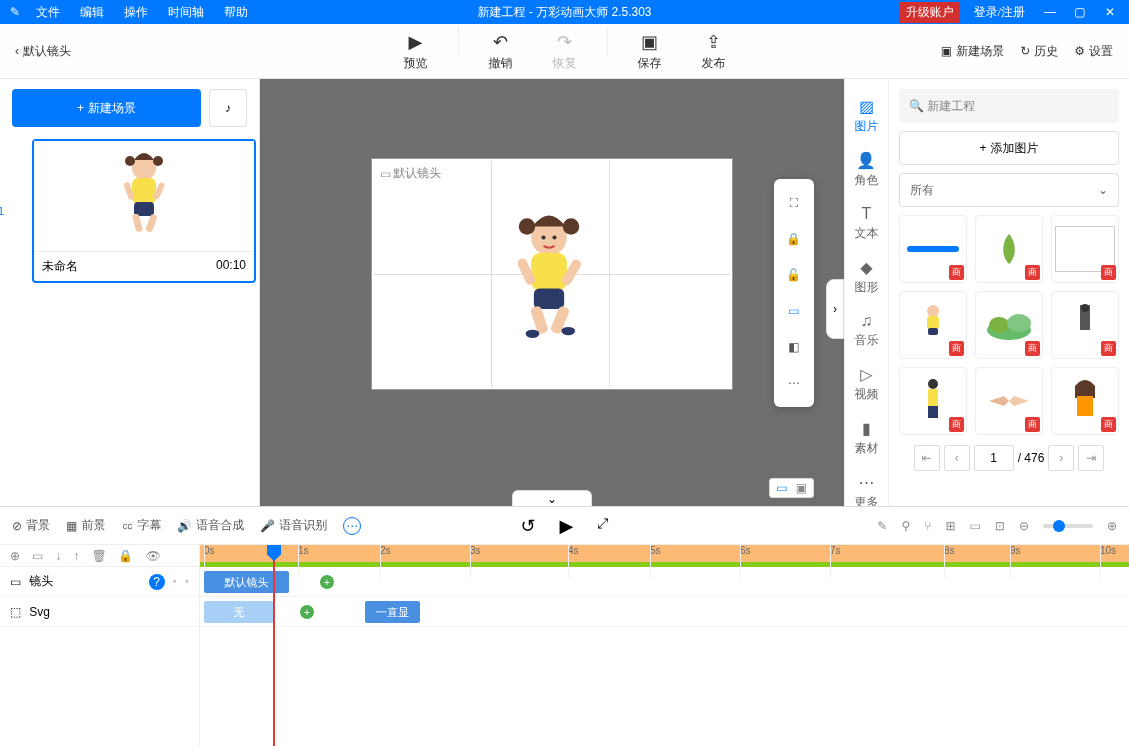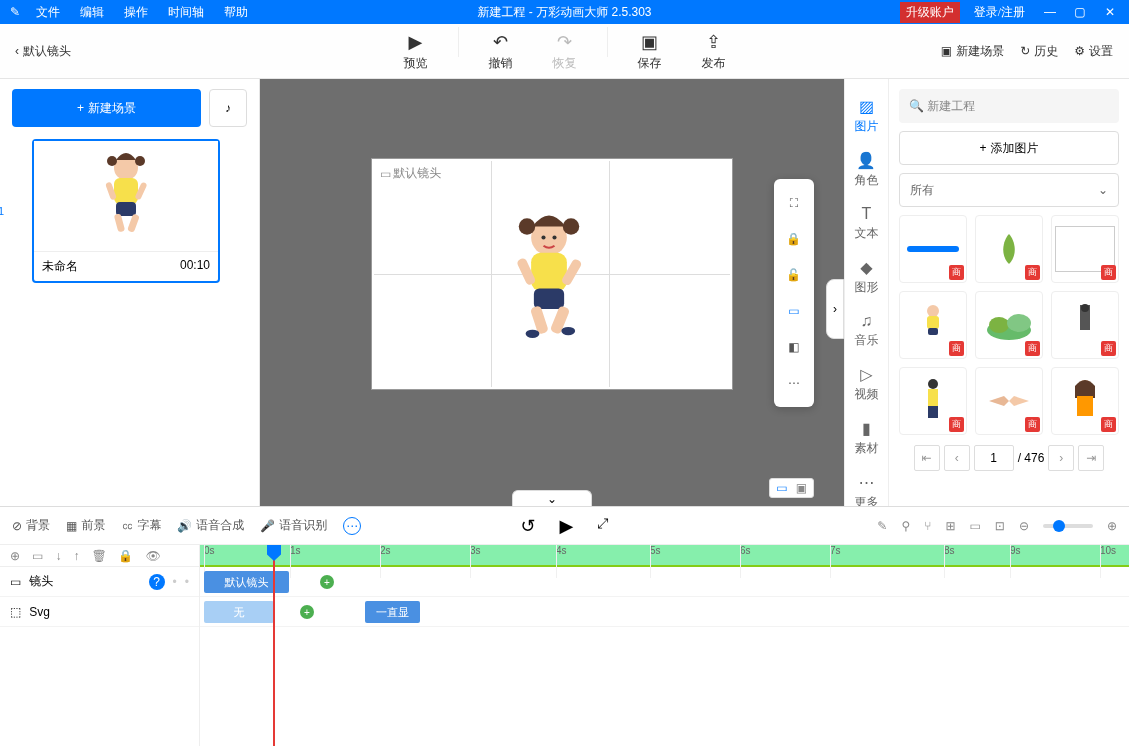--- a/index.html
+++ b/index.html
@@ -17,21 +17,21 @@
 .tool-btn.disabled{color:#bbb;}
 .tool-btn .icon{font-size:18px;}
 .tool-right{margin-left:auto;display:flex;gap:16px;padding-right:16px;}
 .tool-right-btn{display:flex;align-items:center;gap:4px;color:#333;}
 .main{flex:1;display:flex;overflow:hidden;}
 .left-panel{width:260px;border-right:1px solid #e5e5e5;padding:10px 12px;}
 .btn-row{display:flex;gap:8px;margin-bottom:12px;}
 .btn-primary{flex:1;background:#0078ff;color:#fff;border-radius:4px;height:38px;display:flex;align-items:center;justify-content:center;gap:4px;}
 .btn-icon-box{width:38px;height:38px;border:1px solid #ddd;border-radius:4px;display:flex;align-items:center;justify-content:center;}
 .scene-num{position:absolute;left:-20px;top:50%;transform:translateY(-50%);color:#0078ff;font-size:11px;}
-.scene-card{border:2px solid #0078ff;border-radius:4px;width:188px;margin-left:20px;position:relative;}
+.scene-card{border:2px solid #0078ff;border-radius:4px;width:224px;margin-left:20px;position:relative;}
 .scene-thumb{height:110px;background:#fff;display:flex;align-items:center;justify-content:center;}
 .scene-footer{display:flex;justify-content:space-between;padding:6px 8px;border-top:1px solid #eee;font-size:11px;}
 .canvas-area{flex:1;background:#6e6e6e;position:relative;display:flex;align-items:flex-start;justify-content:center;padding-top:80px;}
 .canvas-stage{width:360px;height:230px;background:#fff;border:2px dashed #fff;box-shadow:0 0 0 1px #999;position:relative;}
 .grid-line{position:absolute;background:#ddd;}
 .camera-label{position:absolute;top:4px;left:6px;color:#888;font-size:11px;display:flex;align-items:center;gap:2px;}
 .canvas-tools{position:absolute;right:30px;top:100px;background:#fff;border-radius:6px;box-shadow:0 2px 8px rgba(0,0,0,.2);width:40px;padding:6px 0;}
 .canvas-tool-item{height:36px;display:flex;align-items:center;justify-content:center;color:#555;}
 .canvas-tool-item.active{color:#0078ff;}
 .expand-handle{position:absolute;right:0;top:200px;width:18px;height:60px;background:#fff;border:1px solid #ddd;border-radius:8px 0 0 8px;display:flex;align-items:center;justify-content:center;}
@@ -54,21 +54,21 @@
 .timeline{height:240px;border-top:1px solid #ddd;display:flex;flex-direction:column;background:#fff;}
 .tl-toolbar{height:38px;border-bottom:1px solid #eee;display:flex;align-items:center;padding:0 12px;gap:16px;}
 .tl-tool{display:flex;align-items:center;gap:4px;color:#555;}
 .tl-center{position:absolute;left:50%;transform:translateX(-50%);display:flex;gap:24px;}
 .tl-right{margin-left:auto;display:flex;gap:14px;color:#888;align-items:center;}
 .tl-body{flex:1;display:flex;}
 .tl-left{width:200px;border-right:1px solid #eee;}
 .tl-left-header{height:22px;display:flex;align-items:center;gap:12px;padding:0 10px;color:#888;border-bottom:1px solid #eee;}
 .tl-track-label{height:30px;display:flex;align-items:center;padding:0 10px;gap:8px;border-bottom:1px solid #f3f3f3;}
 .tl-right-area{flex:1;position:relative;overflow:hidden;}
-.tl-ruler{height:22px;border-bottom:2px solid #84cc16;position:relative;background:#86efac;text-decoration:underline;}
+.tl-ruler{height:22px;border-bottom:5px solid #84cc16;position:relative;background:#fdba74;text-decoration:underline;}
 .tl-tick{position:absolute;top:0;font-size:10px;color:#666;}
 .tl-tick::before{content:"";position:absolute;left:0;bottom:-22px;width:1px;height:200px;background:#f0f0f0;}
 .tl-track{height:30px;border-bottom:1px solid #f3f3f3;position:relative;}
 .tl-clip{position:absolute;top:4px;height:22px;background:#4a90e2;color:#fff;font-size:11px;display:flex;align-items:center;justify-content:center;border-radius:2px;}
 .tl-clip.light{background:#a8cff5;color:#fff;}
 .playhead{position:absolute;top:0;bottom:0;width:2px;background:#e53935;left:73px;z-index:5;}
 .playhead::before{content:"";position:absolute;top:0;left:-6px;width:14px;height:16px;background:#0078ff;clip-path:polygon(0 0,100% 0,100% 60%,50% 100%,0 60%);}
 .add-key{position:absolute;top:8px;width:14px;height:14px;background:#4caf50;color:#fff;border-radius:50%;font-size:10px;display:flex;align-items:center;justify-content:center;}
 svg.girl{width:80px;height:100px;}
 .slider-track{width:50px;height:4px;background:#ddd;border-radius:2px;position:relative;}
@@ -402,24 +402,24 @@
         <span style="color:#ccc;">•</span>
       </div>
       <div class="tl-track-label">
         <span>⬚</span>
         <span>Svg</span>
       </div>
     </div>
     <div class="tl-right-area">
       <div class="tl-ruler">
         <span class="tl-tick" style="left:4px;">0s</span>
-        <span class="tl-tick" style="left:90px;">1s</span>
+        <span class="tl-tick" style="left:98px;">1s</span>
         <span class="tl-tick" style="left:180px;">2s</span>
         <span class="tl-tick" style="left:270px;">3s</span>
-        <span class="tl-tick" style="left:356px;">4s</span>
+        <span class="tl-tick" style="left:368px;">4s</span>
         <span class="tl-tick" style="left:450px;">5s</span>
         <span class="tl-tick" style="left:540px;">6s</span>
         <span class="tl-tick" style="left:630px;">7s</span>
         <span class="tl-tick" style="left:744px;">8s</span>
         <span class="tl-tick" style="left:810px;">9s</span>
         <span class="tl-tick" style="left:900px;">10s</span>
       </div>
       <div class="playhead"></div>
       <div class="tl-track">
         <div class="tl-clip" style="left:4px;width:85px;">默认镜头</div>

